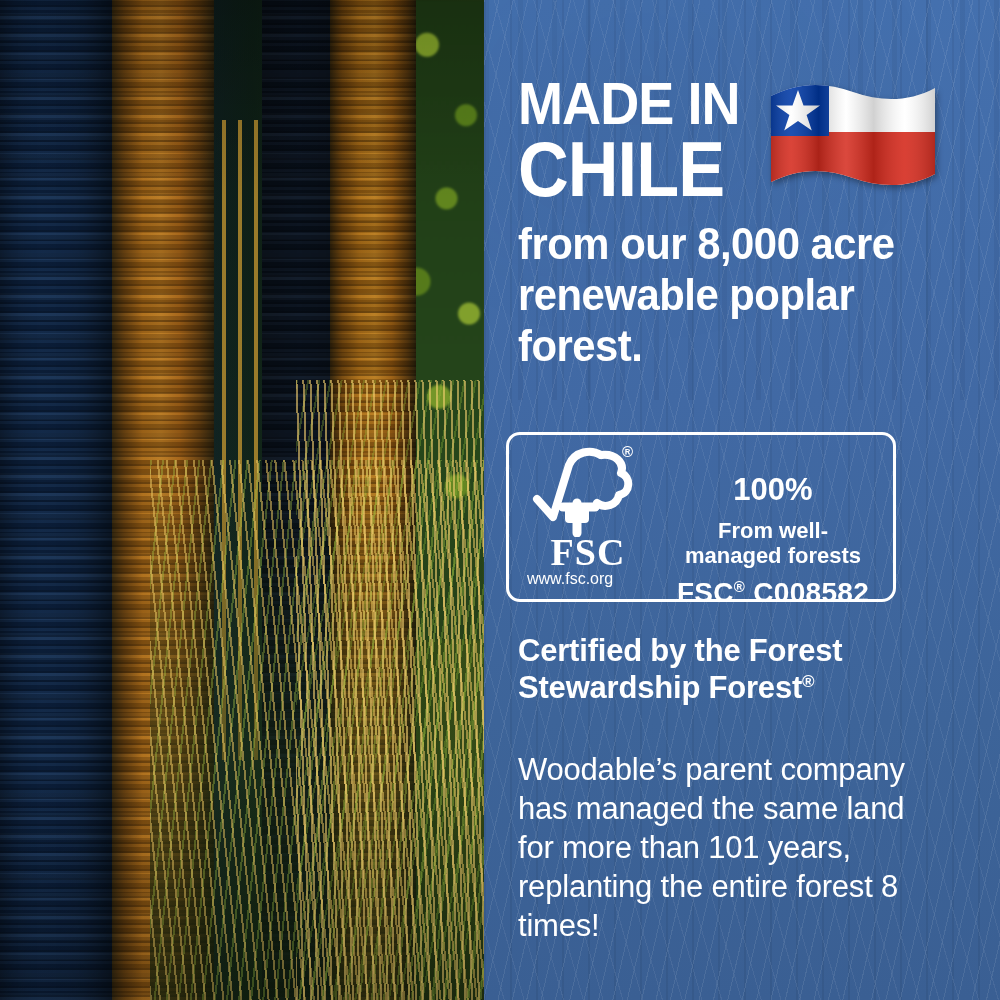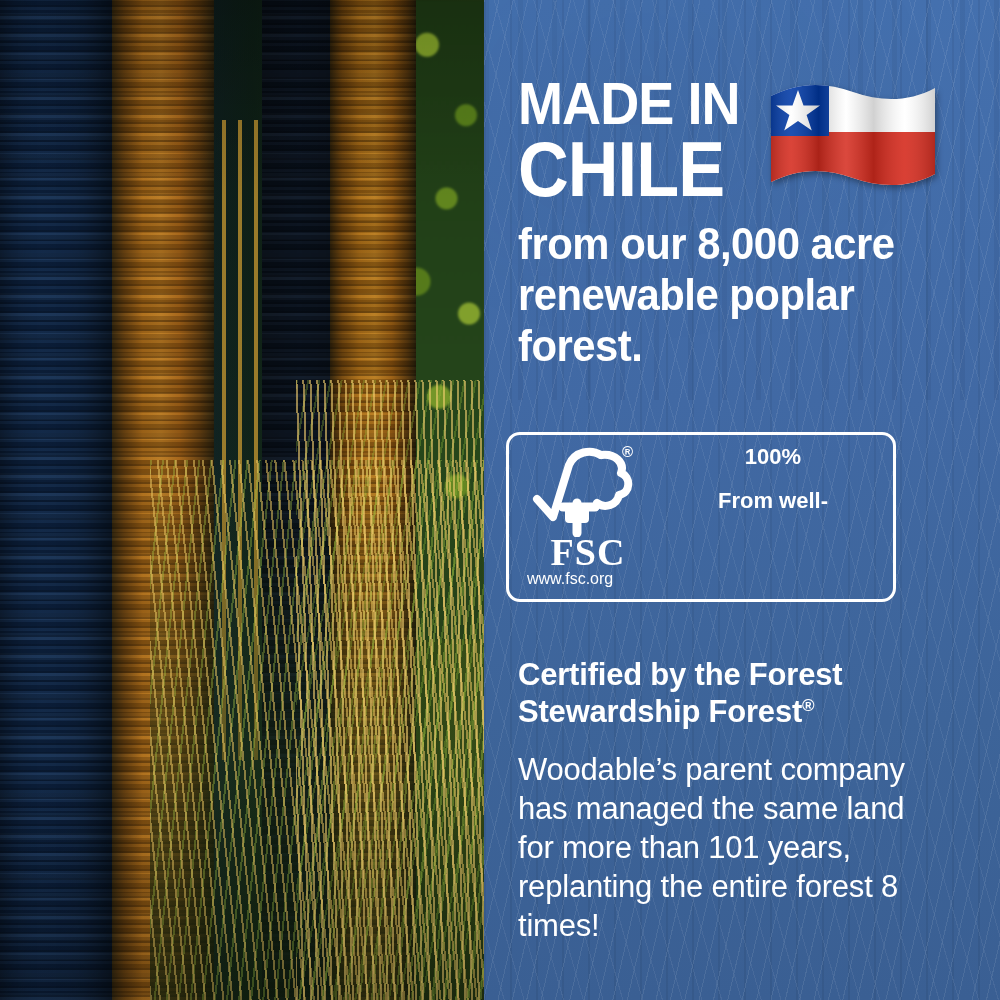--- a/index.html
+++ b/index.html
@@ -223,31 +223,30 @@
     font-size:38px;font-weight:bold;letter-spacing:1px;line-height:1;
   }
   .fsc-url{
     position:absolute;left:4px;top:130px;width:122px;
     text-align:left;color:#ffffff;
     font-size:16px;line-height:1;
   }
   .fsc-right{
     position:absolute;left:150px;top:10px;width:228px;text-align:center;color:#fff;
   }
-  .fsc-pct{font-size:22px;font-weight:bold;line-height:1.1;}
-  .fsc-from{font-size:22px;font-weight:bold;line-height:1.12;margin-top:20px;}
+  .fsc-pct{font-size:31px;font-weight:bold;line-height:1.1;margin-top:28px;}
+  .fsc-from{font-size:22px;font-weight:bold;line-height:1.12;margin-top:12px;}
   .fsc-code{font-size:28px;font-weight:bold;line-height:1.1;margin-top:10px;letter-spacing:.3px;}
   .fsc-code .sup{font-size:15px;vertical-align:super;}
 
   .certified{
     position:absolute;left:0;top:632px;width:430px;
     color:#ffffff;
     font-size:31px;font-weight:bold;line-height:1.2;
     letter-spacing:-.2px;
-    margin-top:24px;
   }
   .certified .sup{font-size:17px;vertical-align:super;font-weight:bold;}
 
   .para{
     position:absolute;left:0;top:750px;width:420px;
     color:#ffffff;
     font-size:31px;line-height:1.26;letter-spacing:-.2px;
   }
 </style>
 </head>
@@ -321,20 +320,25 @@
           </svg>
           <div class="fsc-reg">®</div>
           <div class="fsc-word">FSC</div>
           <div class="fsc-url">www.fsc.org</div>
         </div>
 
         <div class="fsc-right">
           <div class="fsc-pct">100%</div>
           <div class="fsc-from">
             <span>From well-</span><br>
+            <span>managed forests</span>
+          </div>
+          <div class="fsc-code">
+            <span>FSC</span><span class="sup">®</span>
+            <span>C008582</span>
           </div>
         </div>
       </div>
 
       <div class="certified">
         <span>Certified by the Forest</span><br>
         <span>Stewardship Forest</span><span class="sup">®</span>
       </div>
 
       <div class="para">Woodable’s parent company has managed the same land for more than 101 years, replanting the entire forest 8 times!</div>

